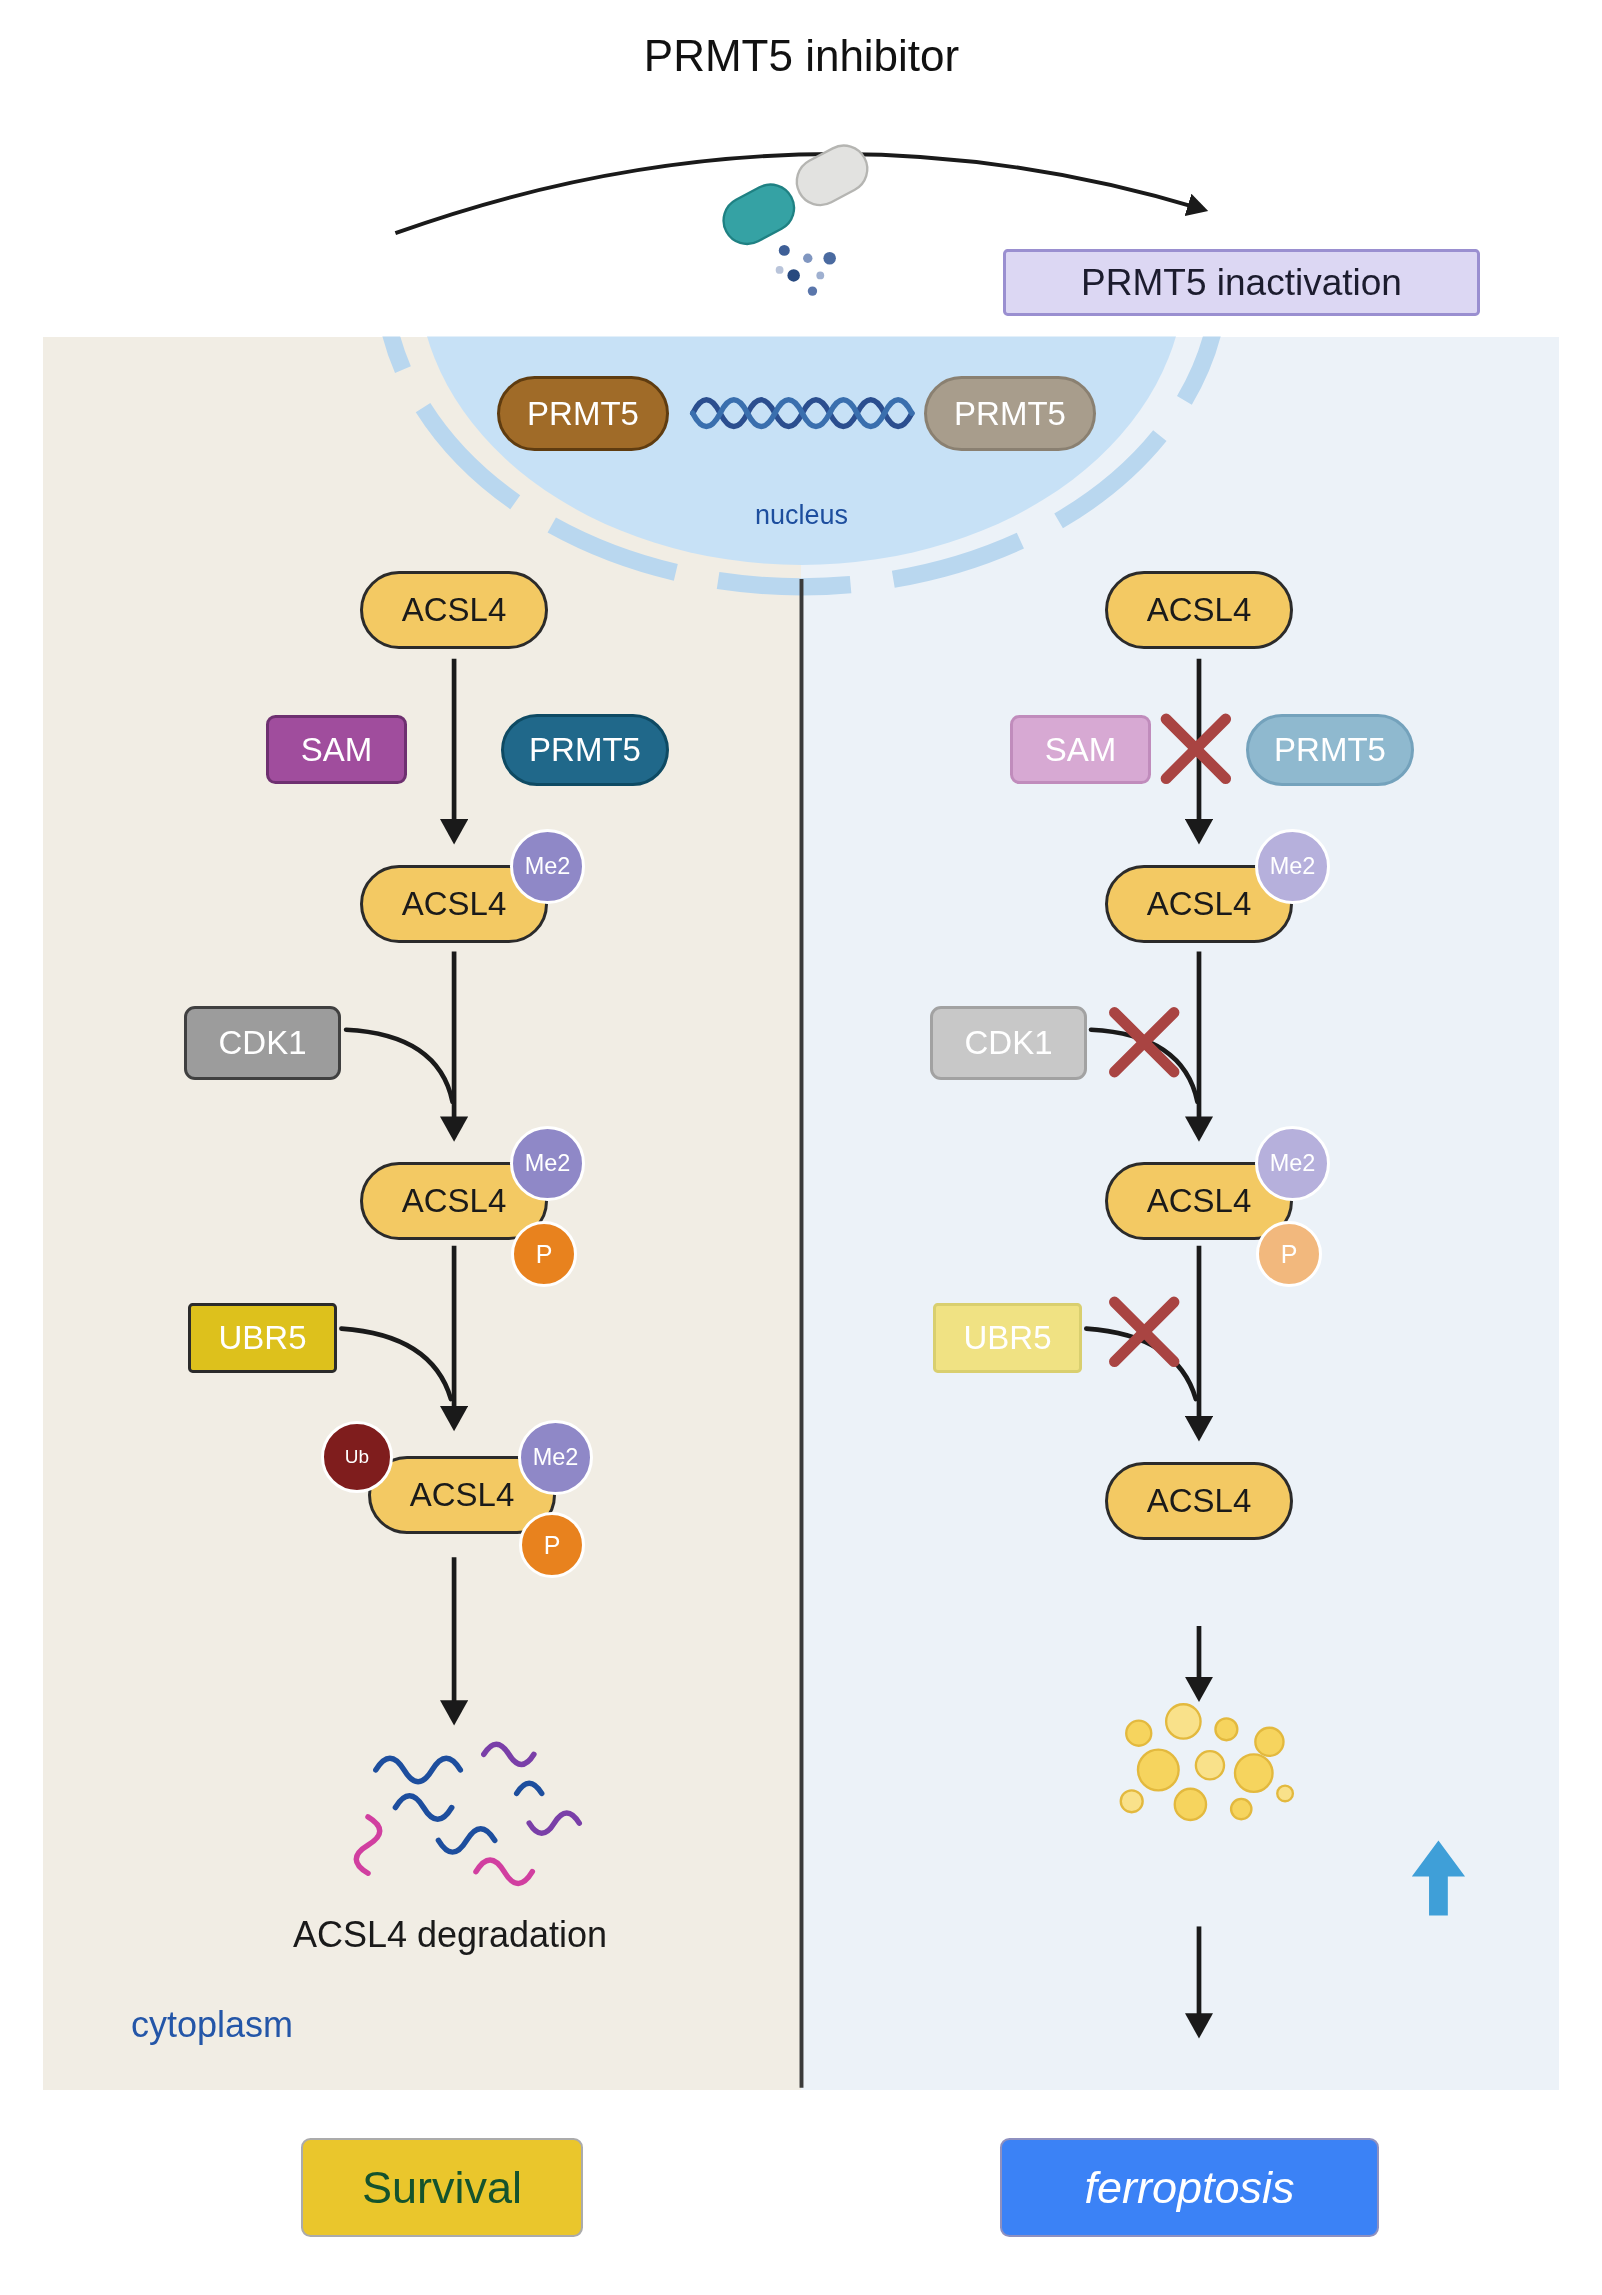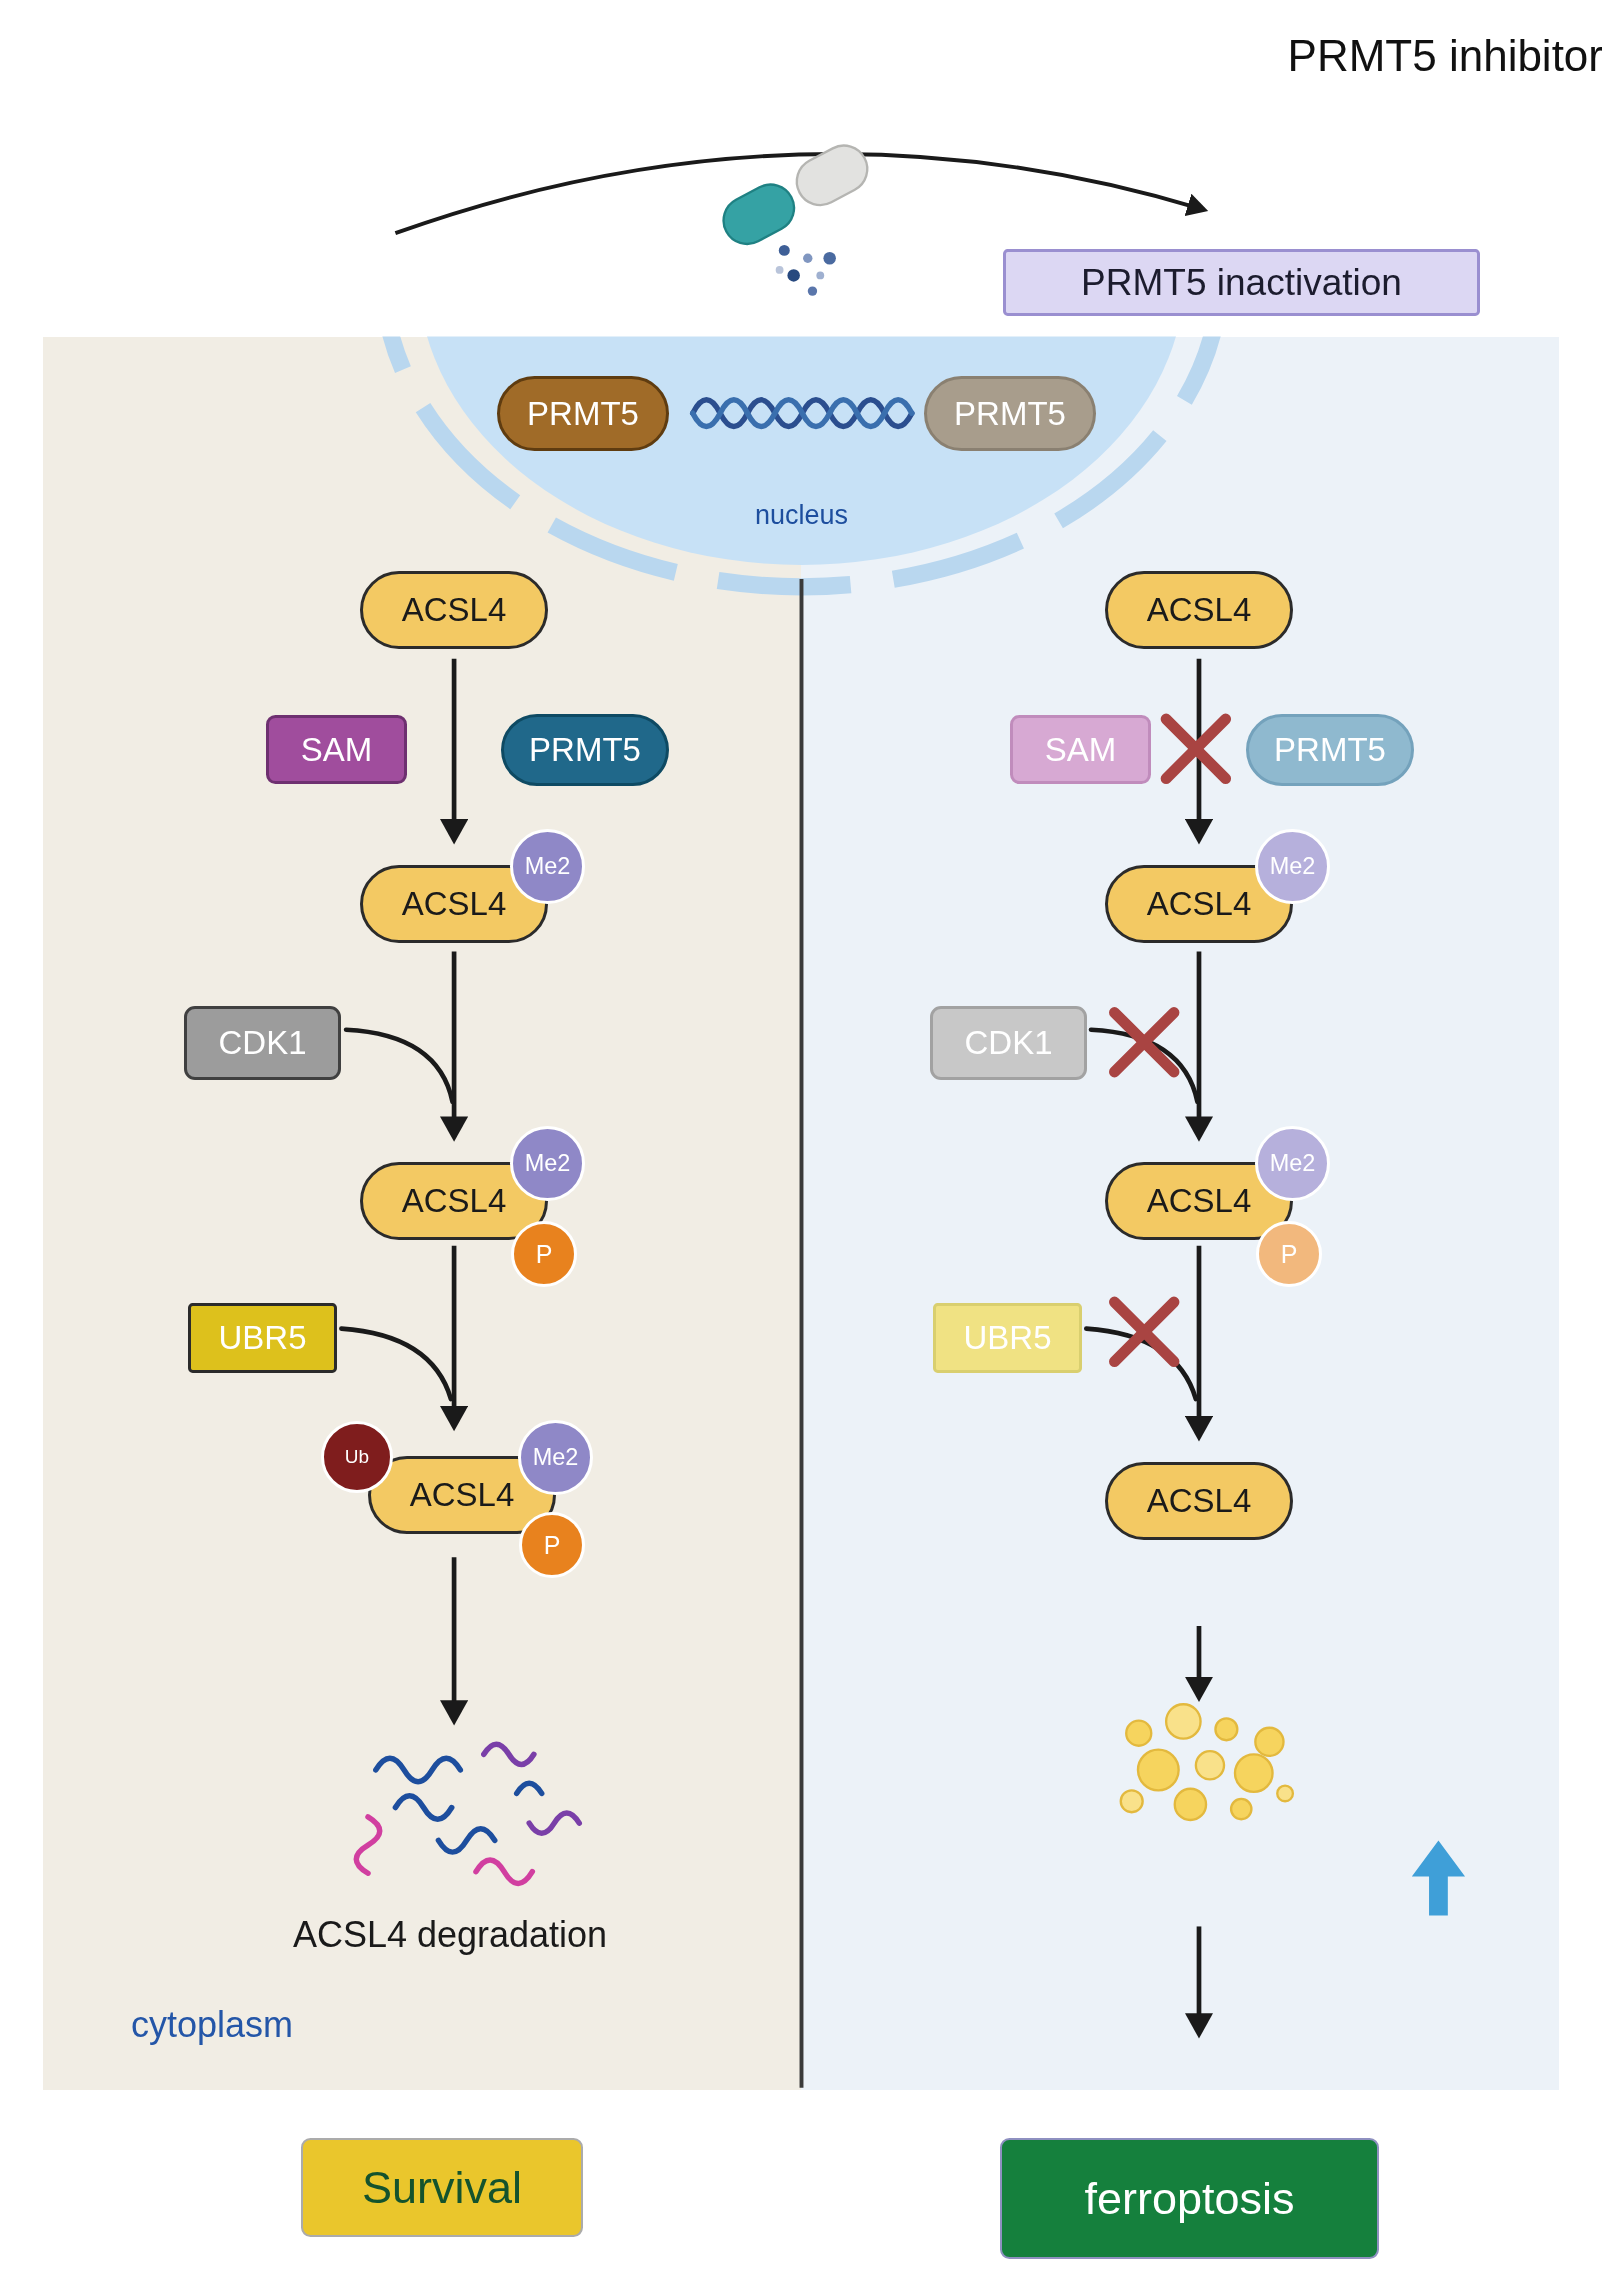--- a/index.html
+++ b/index.html
@@ -3,21 +3,21 @@
 <meta charset="utf-8">
 <style>
   * { box-sizing: border-box; }
   html,body { margin:0; padding:0; background:#ffffff; font-family:"Liberation Sans", sans-serif; }
   .stage { position:relative; width:1603px; height:2295px; background:#ffffff; overflow:hidden; }
   .abs { position:absolute; }
 
   .panel-left  { left:43px;   top:337px; width:758px; height:1753px; background:#f1ede4; }
   .panel-right { left:801px; top:337px; width:758px; height:1753px; background:#ecf2f8; }
 
-  .title { left:0; top:31px; width:1603px; text-align:right; font-size:44px; color:#111; }
+  .title { left:0; top:31px; width:1603px; text-align:center; font-size:44px; color:#111; }
 
   .hdr { height:67px; display:flex; align-items:center; justify-content:center; font-size:37px; border-radius:4.7px; }
   .hdr-left  { left:168px;  top:249px; width:450px; background:#8dabee; border:3.1px solid #4d74cf; color:#16254d; }
   .hdr-right { left:1003px; top:249px; width:477px; background:#dcd7f3; border:3.1px solid #9a8fd0; color:#1c1c2e; }
 
   .oval { width:188px; height:78px; border-radius:47px; background:#f3c963; border:3.9px solid #2b2b2b;
           display:flex; align-items:center; justify-content:center; font-size:33px; color:#1a1a1a; }
 
   .noval { width:172px; height:75px; border-radius:41px; display:flex; align-items:center; justify-content:center;
            font-size:33px; color:#ffffff; }
@@ -42,21 +42,21 @@
   .me2  { width:75px; height:75px; background:#8f88c7; font-size:23.5px; }
   .me2f { width:75px; height:75px; background:#b6b0dc; font-size:23.5px; }
   .pb   { width:66px; height:66px; background:#e8821e; font-size:25px; }
   .pbf  { width:66px; height:66px; background:#f2b87d; font-size:25px; }
   .ub   { width:72px; height:72px; background:#7f1d1d; font-size:19px; }
 
   .caption { text-align:center; font-size:36px; color:#1a1a1a; }
 
   .outcome { display:flex; align-items:center; justify-content:center; border-radius:9.4px; }
   .survival    { left:301px;  top:2138px; width:282px; height:99px; background:#eac62c; border:2.3px solid #ababab; color:#14532d; font-size:45px; }
-  .ferroptosis { left:1000px; top:2138px; width:379px; height:121px; background:#15803d; border:2.3px solid #8e90c0; color:#ffffff; font-size:45px; }
+  .ferroptosis { left:1000px; top:2138px; width:379px; height:99px; background:#3b82f6; border:2.3px solid #8e90c0; color:#ffffff; font-size:45px;font-style:italic; }
 
   svg.overlay { position:absolute; left:0; top:0; width:1603px; height:2295px; pointer-events:none; }
 </style>
 </head>
 <body>
 
 <div class="stage">
 
   <div class="abs panel-left"></div>
   <div class="abs panel-right"></div>

